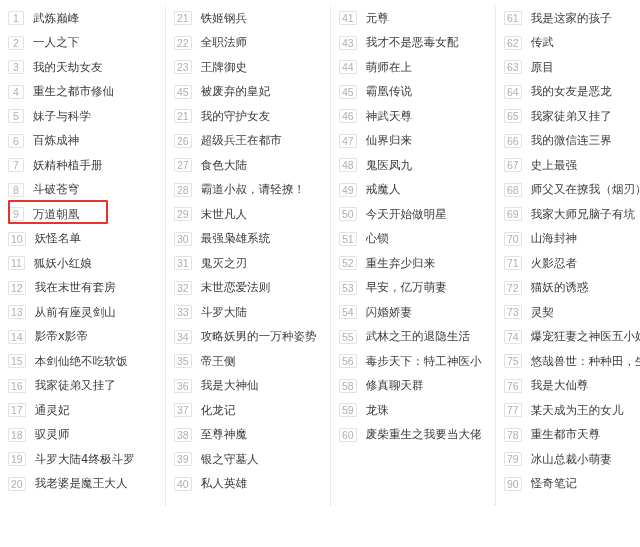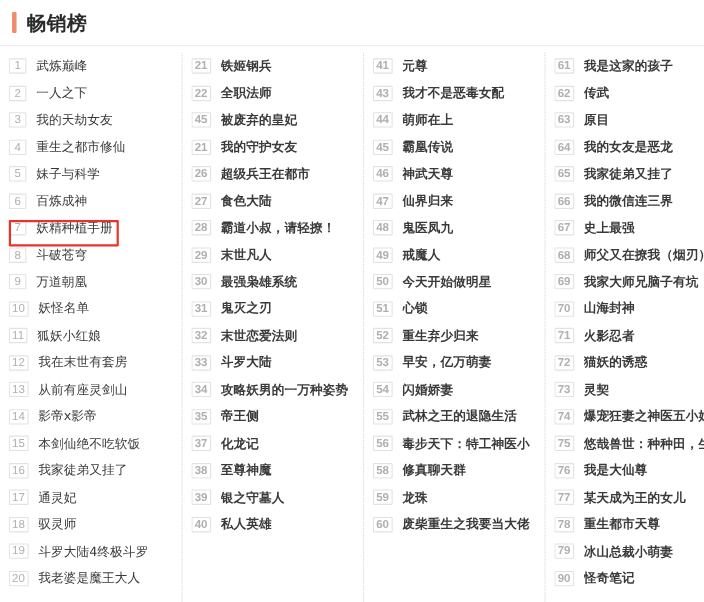--- a/index.html
+++ b/index.html
@@ -42,21 +42,21 @@
     height:505px;
     padding-top:6px;
   }
   .col {
     position:relative;
     flex:0 0 165px;
     padding-left:8px;
     padding-right:4px;
   }
   .col.c4 { flex:0 0 149px; }
-  .col + .col { border-left:1px dotted #d6d6d6;font-weight:bold; }
+  .col + .col { border-left:1px dotted #d6d6d6; }
 
   .row {
     display:flex;
     align-items:center;
     height:24.5px;
     white-space:nowrap;
     overflow:hidden;
   }
   .rank {
     flex:0 0 auto;
@@ -89,24 +89,20 @@
     pointer-events:none;
     border-radius:1px;
     box-sizing:border-box;
   }
 </style>
 </head>
 <body>
 
 <div id="page">
 
-  <div class="header">
-    <div class="header-accent"></div>
-    <div class="header-title">畅销榜</div>
-  </div>
 
   <div class="board" id="board">
       <div class="col">
         <div class="row">
           <span class="rank">1</span>
           <span class="title">武炼巅峰</span>
         </div>
         <div class="row">
           <span class="rank">2</span>
           <span class="title">一人之下</span>
@@ -187,20 +183,24 @@
       <div class="col">
         <div class="row">
           <span class="rank">21</span>
           <span class="title">铁姬钢兵</span>
         </div>
         <div class="row">
           <span class="rank">22</span>
           <span class="title">全职法师</span>
         </div>
         <div class="row">
+          <span class="rank">23</span>
+          <span class="title">王牌御史</span>
+        </div>
+        <div class="row">
           <span class="rank">45</span>
           <span class="title">被废弃的皇妃</span>
         </div>
         <div class="row">
           <span class="rank">21</span>
           <span class="title">我的守护女友</span>
         </div>
         <div class="row">
           <span class="rank">26</span>
           <span class="title">超级兵王在都市</span>
@@ -235,20 +235,24 @@
         </div>
         <div class="row">
           <span class="rank">34</span>
           <span class="title">攻略妖男的一万种姿势</span>
         </div>
         <div class="row">
           <span class="rank">35</span>
           <span class="title">帝王侧</span>
         </div>
         <div class="row">
+          <span class="rank">36</span>
+          <span class="title">我是大神仙</span>
+        </div>
+        <div class="row">
           <span class="rank">37</span>
           <span class="title">化龙记</span>
         </div>
         <div class="row">
           <span class="rank">38</span>
           <span class="title">至尊神魔</span>
         </div>
         <div class="row">
           <span class="rank">39</span>
           <span class="title">银之守墓人</span>

